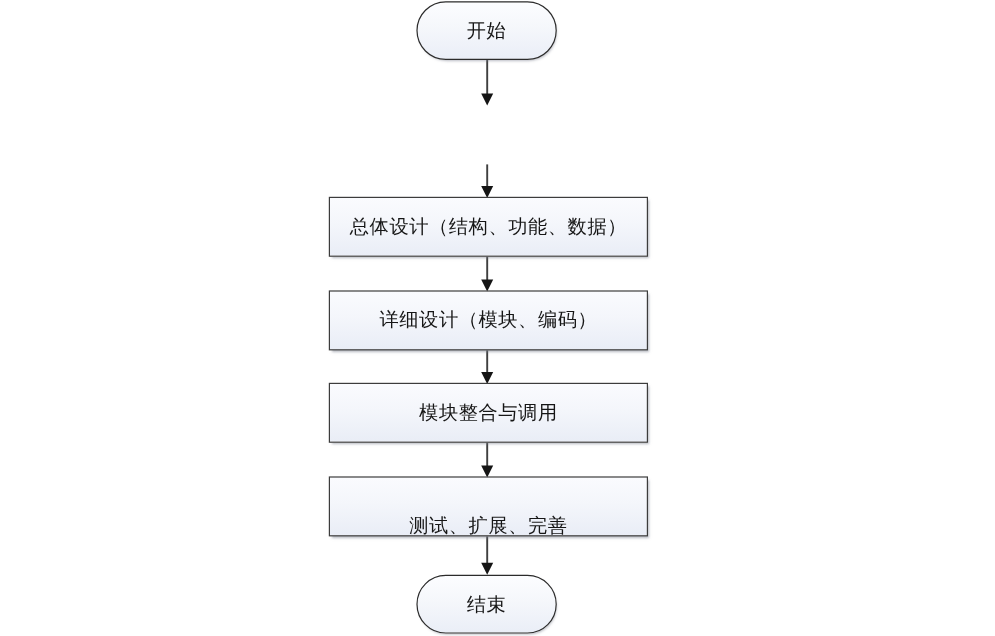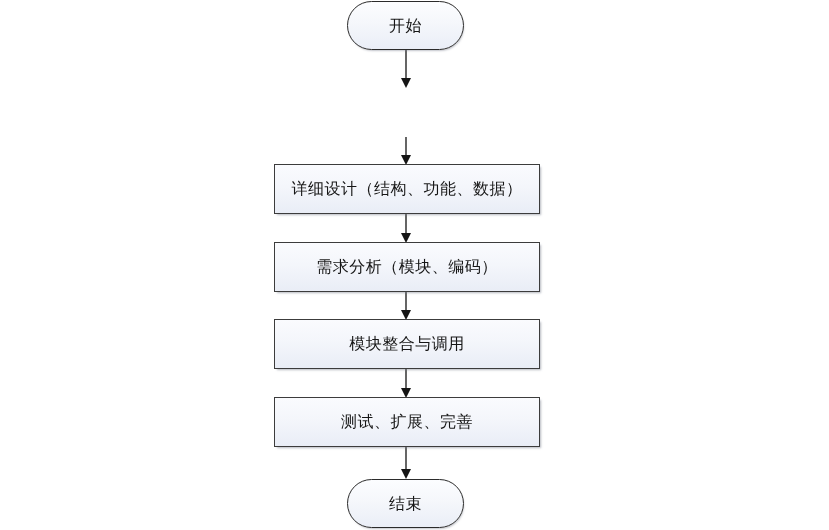--- a/index.html
+++ b/index.html
@@ -58,21 +58,21 @@
     box-shadow: 1px 2px 2px -1px rgba(120,125,140,0.45);
   }
 
   #node-start { left: 347px; top: 1px; }
   #node-end   { left: 347px; top: 479px; }
 
   #node-requirements     { top: 87px;  }
   #node-overall-design   { top: 164px; }
   #node-detailed-design  { top: 242px; }
   #node-module-integration { top: 319px; }
-  #node-testing          { top: 397px; }
+  #node-testing          { top: 397px; align-items: flex-end; }
 
   
   .connector {
     position: absolute;
     left: 0;
     top: 0;
     width: 829px;
     height: 530px;
     pointer-events: none;
   }
@@ -121,25 +121,25 @@
       <polygon class="conn-head" points="401,469 411,469 406,479"></polygon>
     </g>
   </svg>
 
   <div class="node terminator" id="node-start">
     <span>开始</span>
   </div>
 
 
   <div class="node process" id="node-overall-design">
-    <span>详细设计（结构、功能、数据）</span>
+    <span>总体设计（结构、功能、数据）</span>
   </div>
 
   <div class="node process" id="node-detailed-design">
-    <span>需求分析（模块、编码）</span>
+    <span>详细设计（模块、编码）</span>
   </div>
 
   <div class="node process" id="node-module-integration">
     <span>模块整合与调用</span>
   </div>
 
   <div class="node process" id="node-testing">
     <span>测试、扩展、完善</span>
   </div>
 

